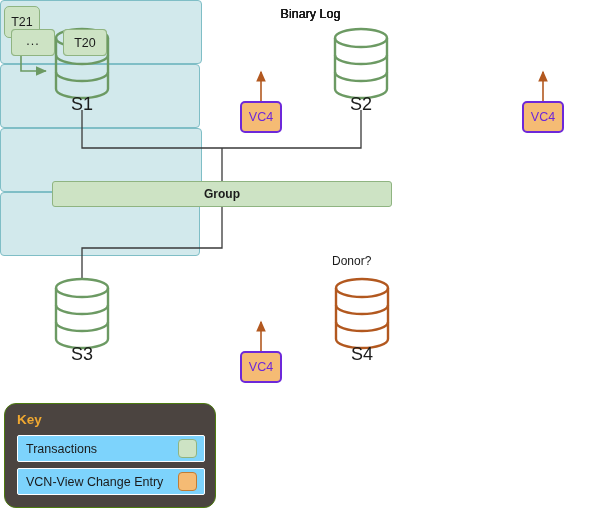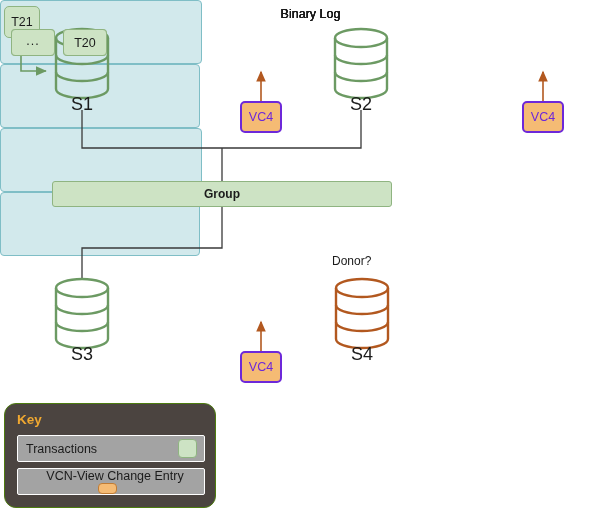--- a/index.html
+++ b/index.html
@@ -122,21 +122,21 @@
   .key-title {
     position: absolute;
     left: 12px;
     top: 8px;
     font-size: 13.5px;
     font-weight: bold;
     color: #f0a830;
   }
   .key-row {
     position: absolute;
-    background: #a3a3a3;
+    background: #7dd3fc;
     border: 1px solid #ffffff;
     border-radius: 2px;
     box-sizing: border-box;
     display: flex;
     align-items: center;
   }
   .key-row-label {
     flex: 1;
     padding-left: 8px;
     font-size: 12.5px;
@@ -278,19 +278,19 @@
   <div class="groupbar" style="left:52px; top:181px; width:340px; height:26px;">
     <span>Group</span>
   </div>
 
   <div class="keybox" style="left:4px; top:403px; width:212px; height:105px;">
     <div class="key-title">Key</div>
     <div class="key-row" style="left:12px; top:31px; width:188px; height:27px;">
       <span class="key-row-label">Transactions</span>
       <span class="key-swatch green"></span>
     </div>
-    <div class="key-row" style="left:12px; top:64px; width:188px; height:27px;flex-direction:column;">
+    <div class="key-row" style="left:12px; top:64px; width:188px; height:27px;">
       <span class="key-row-label">VCN-View Change Entry</span>
       <span class="key-swatch orange"></span>
     </div>
   </div>
 
 </div>
 
 </body></html>

